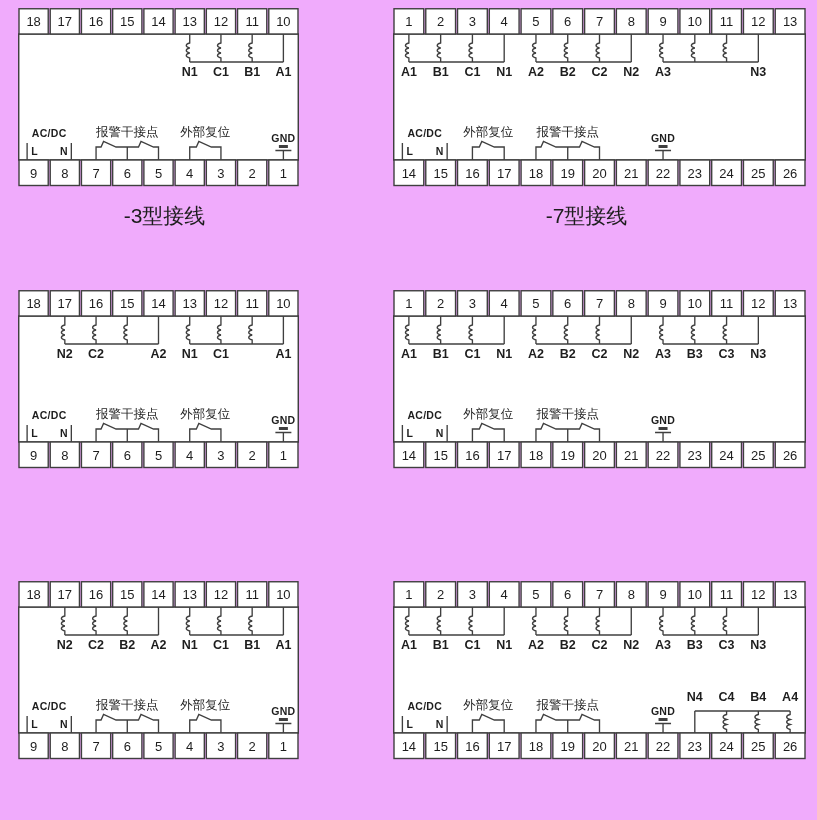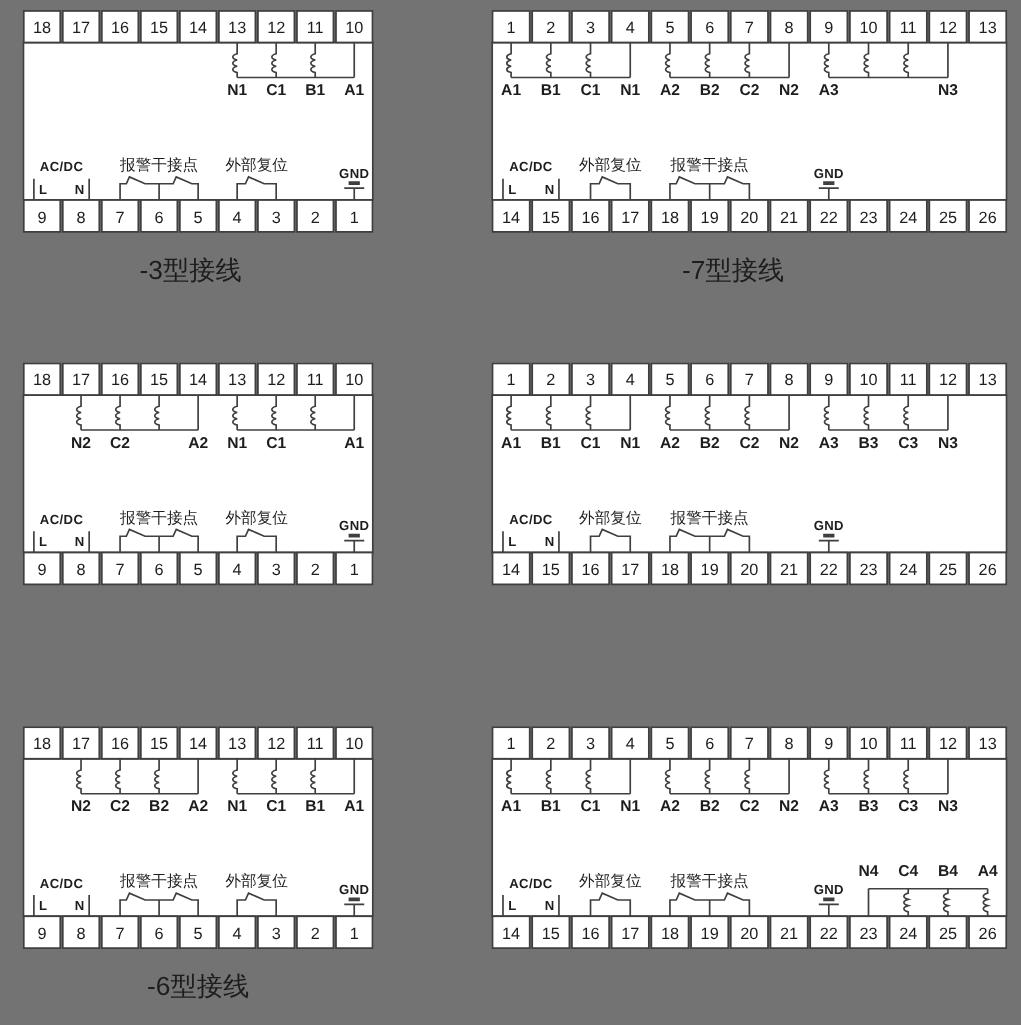--- a/index.html
+++ b/index.html
@@ -1,16 +1,16 @@
 <!DOCTYPE html>
 <html><head>
 <meta charset="utf-8">
 <style>
   html,body{margin:0;padding:0;background:#ffffff;}
-  .sheet{position:relative;width:817px;height:820px;background:#737373;overflow:hidden;
+  .sheet{position:relative;width:817px;height:820px;background:#f0abfc;overflow:hidden;
          font-family:"Liberation Sans","DejaVu Sans",sans-serif;}
   .panel-svg{position:absolute;}
   .caption{position:absolute;text-align:center;font-size:21px;font-weight:500;color:#1d1d1d;
            font-family:"Liberation Sans","DejaVu Sans",sans-serif;}
   svg text{fill:#1d1d1d;font-family:"Liberation Sans","DejaVu Sans",sans-serif;}
   .tnum{font-size:13px;}
   .plabel{font-size:12.5px;font-weight:600;}
   .cn{font-size:12.5px;}
   .small{font-size:10.5px;font-weight:700;letter-spacing:.3px;}
 </style>
@@ -71,21 +71,21 @@
       <path d="M 9.11111111111111 135 V 152" fill="none" stroke="#3f3f3f" stroke-width="1.35" stroke-linecap="butt"></path>
       <path d="M 53.33333333333333 135 V 152" fill="none" stroke="#3f3f3f" stroke-width="1.35" stroke-linecap="butt"></path>
       <text x="109.27777777777777" y="128" class="cn" text-anchor="middle">报警干接点</text>
       <path d="M 78.05555555555556 152 V 139 H 83.05555555555556 L 85.55555555555556 133.5 L 98.05555555555556 139 H 109.27777777777777 V 152 M 109.27777777777777 139 H 120.5 L 123 133.5 L 135.5 139 H 140.5 V 152" fill="none" stroke="#3f3f3f" stroke-width="1.35" stroke-linecap="butt"></path>
       <text x="187.33333333333331" y="128" class="cn" text-anchor="middle">外部复位</text>
       <path d="M 171.72222222222223 152 V 139 H 178.33333333333331 L 180.83333333333331 133.5 L 193.33333333333331 139 H 202.94444444444443 V 152" fill="none" stroke="#3f3f3f" stroke-width="1.35" stroke-linecap="butt"></path>
       <text x="265.38888888888886" y="134" class="small" text-anchor="middle">GND</text>
       <rect x="260.88888888888886" y="137" width="9" height="3" fill="#3f3f3f"></rect>
       <path d="M 257.38888888888886 142.5 H 273.38888888888886 M 265.38888888888886 142.5 V 152" fill="none" stroke="#3f3f3f" stroke-width="1.35" stroke-linecap="butt"></path>
     </svg>
-    <div class="caption" style="left: 12px; top: 202px; width: 281px;">-3型接线</div>
+    <div class="caption" style="left: 24px; top: 202px; width: 281px;">-3型接线</div>
     <svg class="panel-svg" width="413" height="183" viewBox="0 0 413 183" style="left: 393px; top: 8px;">
       <rect x="0.7" y="26" width="411.6" height="126" fill="#ffffff" stroke="#3f3f3f" stroke-width="1.5"></rect>
       <rect x="1" y="0.75" width="29.76923076923077" height="25.25" fill="#ffffff" stroke="#3f3f3f" stroke-width="1.4"></rect>
       <text x="15.884615384615385" y="18" class="tnum" text-anchor="middle">1</text>
       <rect x="32.769230769230774" y="0.75" width="29.76923076923077" height="25.25" fill="#ffffff" stroke="#3f3f3f" stroke-width="1.4"></rect>
       <text x="47.65384615384615" y="18" class="tnum" text-anchor="middle">2</text>
       <rect x="64.53846153846155" y="0.75" width="29.76923076923077" height="25.25" fill="#ffffff" stroke="#3f3f3f" stroke-width="1.4"></rect>
       <text x="79.42307692307692" y="18" class="tnum" text-anchor="middle">3</text>
       <rect x="96.3076923076923" y="0.75" width="29.76923076923077" height="25.25" fill="#ffffff" stroke="#3f3f3f" stroke-width="1.4"></rect>
       <text x="111.1923076923077" y="18" class="tnum" text-anchor="middle">4</text>
@@ -395,21 +395,20 @@
       <path d="M 9.11111111111111 135 V 152" fill="none" stroke="#3f3f3f" stroke-width="1.35" stroke-linecap="butt"></path>
       <path d="M 53.33333333333333 135 V 152" fill="none" stroke="#3f3f3f" stroke-width="1.35" stroke-linecap="butt"></path>
       <text x="109.27777777777777" y="128" class="cn" text-anchor="middle">报警干接点</text>
       <path d="M 78.05555555555556 152 V 139 H 83.05555555555556 L 85.55555555555556 133.5 L 98.05555555555556 139 H 109.27777777777777 V 152 M 109.27777777777777 139 H 120.5 L 123 133.5 L 135.5 139 H 140.5 V 152" fill="none" stroke="#3f3f3f" stroke-width="1.35" stroke-linecap="butt"></path>
       <text x="187.33333333333331" y="128" class="cn" text-anchor="middle">外部复位</text>
       <path d="M 171.72222222222223 152 V 139 H 178.33333333333331 L 180.83333333333331 133.5 L 193.33333333333331 139 H 202.94444444444443 V 152" fill="none" stroke="#3f3f3f" stroke-width="1.35" stroke-linecap="butt"></path>
       <text x="265.38888888888886" y="134" class="small" text-anchor="middle">GND</text>
       <rect x="260.88888888888886" y="137" width="9" height="3" fill="#3f3f3f"></rect>
       <path d="M 257.38888888888886 142.5 H 273.38888888888886 M 265.38888888888886 142.5 V 152" fill="none" stroke="#3f3f3f" stroke-width="1.35" stroke-linecap="butt"></path>
     </svg>
-    <div class="caption" style="left: 18px; top: 775px; width: 281px;">-6型接线</div>
     <svg class="panel-svg" width="413" height="183" viewBox="0 0 413 183" style="left: 393px; top: 581px;">
       <rect x="0.7" y="26" width="411.6" height="126" fill="#ffffff" stroke="#3f3f3f" stroke-width="1.5"></rect>
       <rect x="1" y="0.75" width="29.76923076923077" height="25.25" fill="#ffffff" stroke="#3f3f3f" stroke-width="1.4"></rect>
       <text x="15.884615384615385" y="18" class="tnum" text-anchor="middle">1</text>
       <rect x="32.769230769230774" y="0.75" width="29.76923076923077" height="25.25" fill="#ffffff" stroke="#3f3f3f" stroke-width="1.4"></rect>
       <text x="47.65384615384615" y="18" class="tnum" text-anchor="middle">2</text>
       <rect x="64.53846153846155" y="0.75" width="29.76923076923077" height="25.25" fill="#ffffff" stroke="#3f3f3f" stroke-width="1.4"></rect>
       <text x="79.42307692307692" y="18" class="tnum" text-anchor="middle">3</text>
       <rect x="96.3076923076923" y="0.75" width="29.76923076923077" height="25.25" fill="#ffffff" stroke="#3f3f3f" stroke-width="1.4"></rect>
       <text x="111.1923076923077" y="18" class="tnum" text-anchor="middle">4</text>

